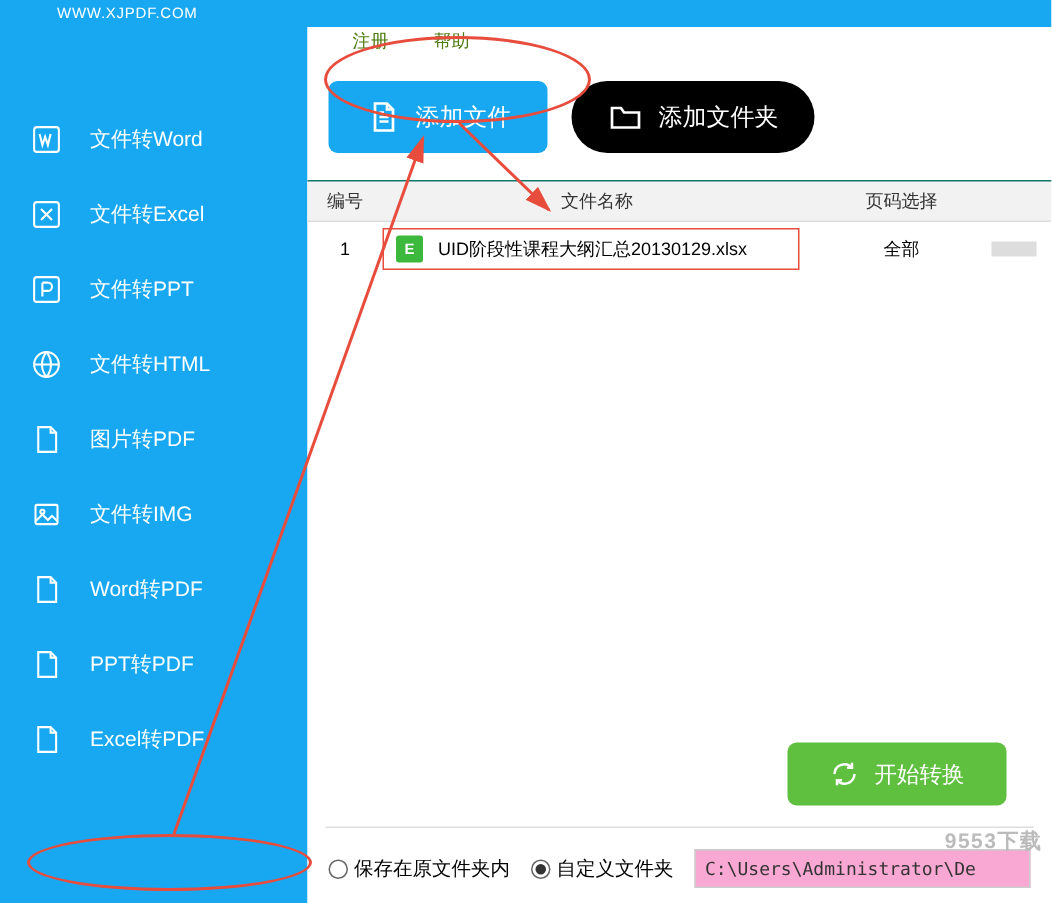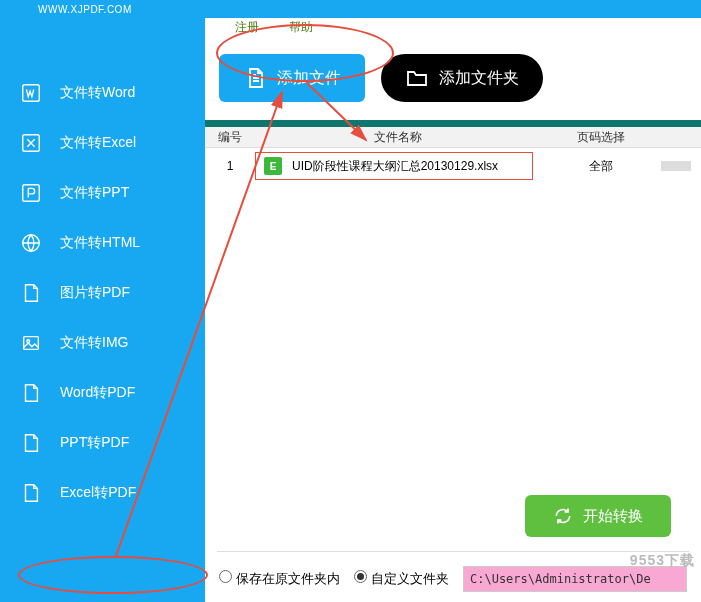--- a/index.html
+++ b/index.html
@@ -16,38 +16,38 @@
 .main { flex: 1; display: flex; flex-direction: column; background: #fff; position: relative; }
 .top-links { height: 18px; display: flex; align-items: center; padding-left: 30px; font-size: 12px; color: #4d7c0f; }
 .top-link { margin-right: 30px; cursor: pointer; }
 .toolbar { display: flex; gap: 16px; padding: 18px 0 18px 14px; }
 .btn { display: flex; align-items: center; justify-content: center; height: 48px; padding: 0 24px; border-radius: 6px; color: #fff; cursor: pointer; font-size: 16px; }
 .btn-blue { background: #18a8f1; }
 .btn-orange { background: #000000; border-radius: 24px; }
 .btn .bicon { width: 24px; height: 24px; margin-right: 10px; display: flex; align-items: center; justify-content: center; }
 .btn .bicon svg { stroke: #fff; fill: none; stroke-width: 1.8; }
 .table-wrap { flex: 1; }
-.thead { display: flex; background: #f2f2f2; height: 28px; align-items: center; font-size: 12px; color: #333; border-top: 7px solid #0f766e; border-bottom: 1px solid #ddd; }
+.thead { display: flex; background: #f2f2f2; height: 28px; align-items: center; font-size: 12px; color: #333; border-top: 1px solid #0f766e; border-bottom: 1px solid #ddd; }
 .th-num { width: 50px; text-align: center; }
 .th-name { flex: 1; text-align: center; }
 .th-page { width: 120px; text-align: center; }
 .th-end { width: 40px; }
 .trow { display: flex; align-items: center; height: 36px; font-size: 12px; }
 .td-num { width: 50px; text-align: center; }
 .td-name { flex: 1; display: flex; align-items: center; border: 1px solid #e74c3c; height: 28px; padding-left: 8px; margin-right: 8px; }
 .file-icon { width: 18px; height: 18px; background: #3cb83c; color: #fff; font-size: 10px; font-weight: bold; display: flex; align-items: center; justify-content: center; margin-right: 10px; border-radius: 2px; }
 .td-page { width: 120px; text-align: center; }
 .td-end { width: 40px; display: flex; align-items: center; }
 .bar { width: 30px; height: 10px; background: #ddd; }
 .convert-row { display: flex; justify-content: flex-end; padding: 10px 30px; }
 .btn-green { background: #5fbf3f; height: 42px; padding: 0 28px; border-radius: 6px; display: flex; align-items: center; color: #fff; font-size: 15px; cursor: pointer; }
 .btn-green .ricon { width: 20px; height: 20px; margin-right: 10px; }
 .divider { height: 1px; background: #ddd; margin: 4px 12px; }
 .save-row { display: flex; align-items: center; padding: 10px 14px; gap: 14px; font-size: 13px; }
-.radio-wrap { display: flex; gap: 4px; cursor: pointer; }
+.radio-wrap { display: flex; align-items: center; gap: 4px; cursor: pointer; }
 .radio { width: 13px; height: 13px; border: 1px solid #666; border-radius: 50%; display: inline-flex; align-items: center; justify-content: center; }
 .radio.checked::after { content: ""; width: 7px; height: 7px; background: #333; border-radius: 50%; }
 .path-input { flex: 1; height: 26px; border: 1px solid #ccc; padding: 0 6px; font-size: 12px; color: #333; background: #f9a8d4; font-family: monospace; }
 .watermark { position: absolute; right: 6px; bottom: 32px; color: #bbb; font-size: 14px; font-weight: bold; letter-spacing: 1px; }
 
 .anno { position: absolute; pointer-events: none; }
 .ellipse { border: 2px solid #e74c3c; border-radius: 50%; }
 .arrow-svg { position: absolute; top: 0; left: 0; pointer-events: none; }
 </style>
 </head>

